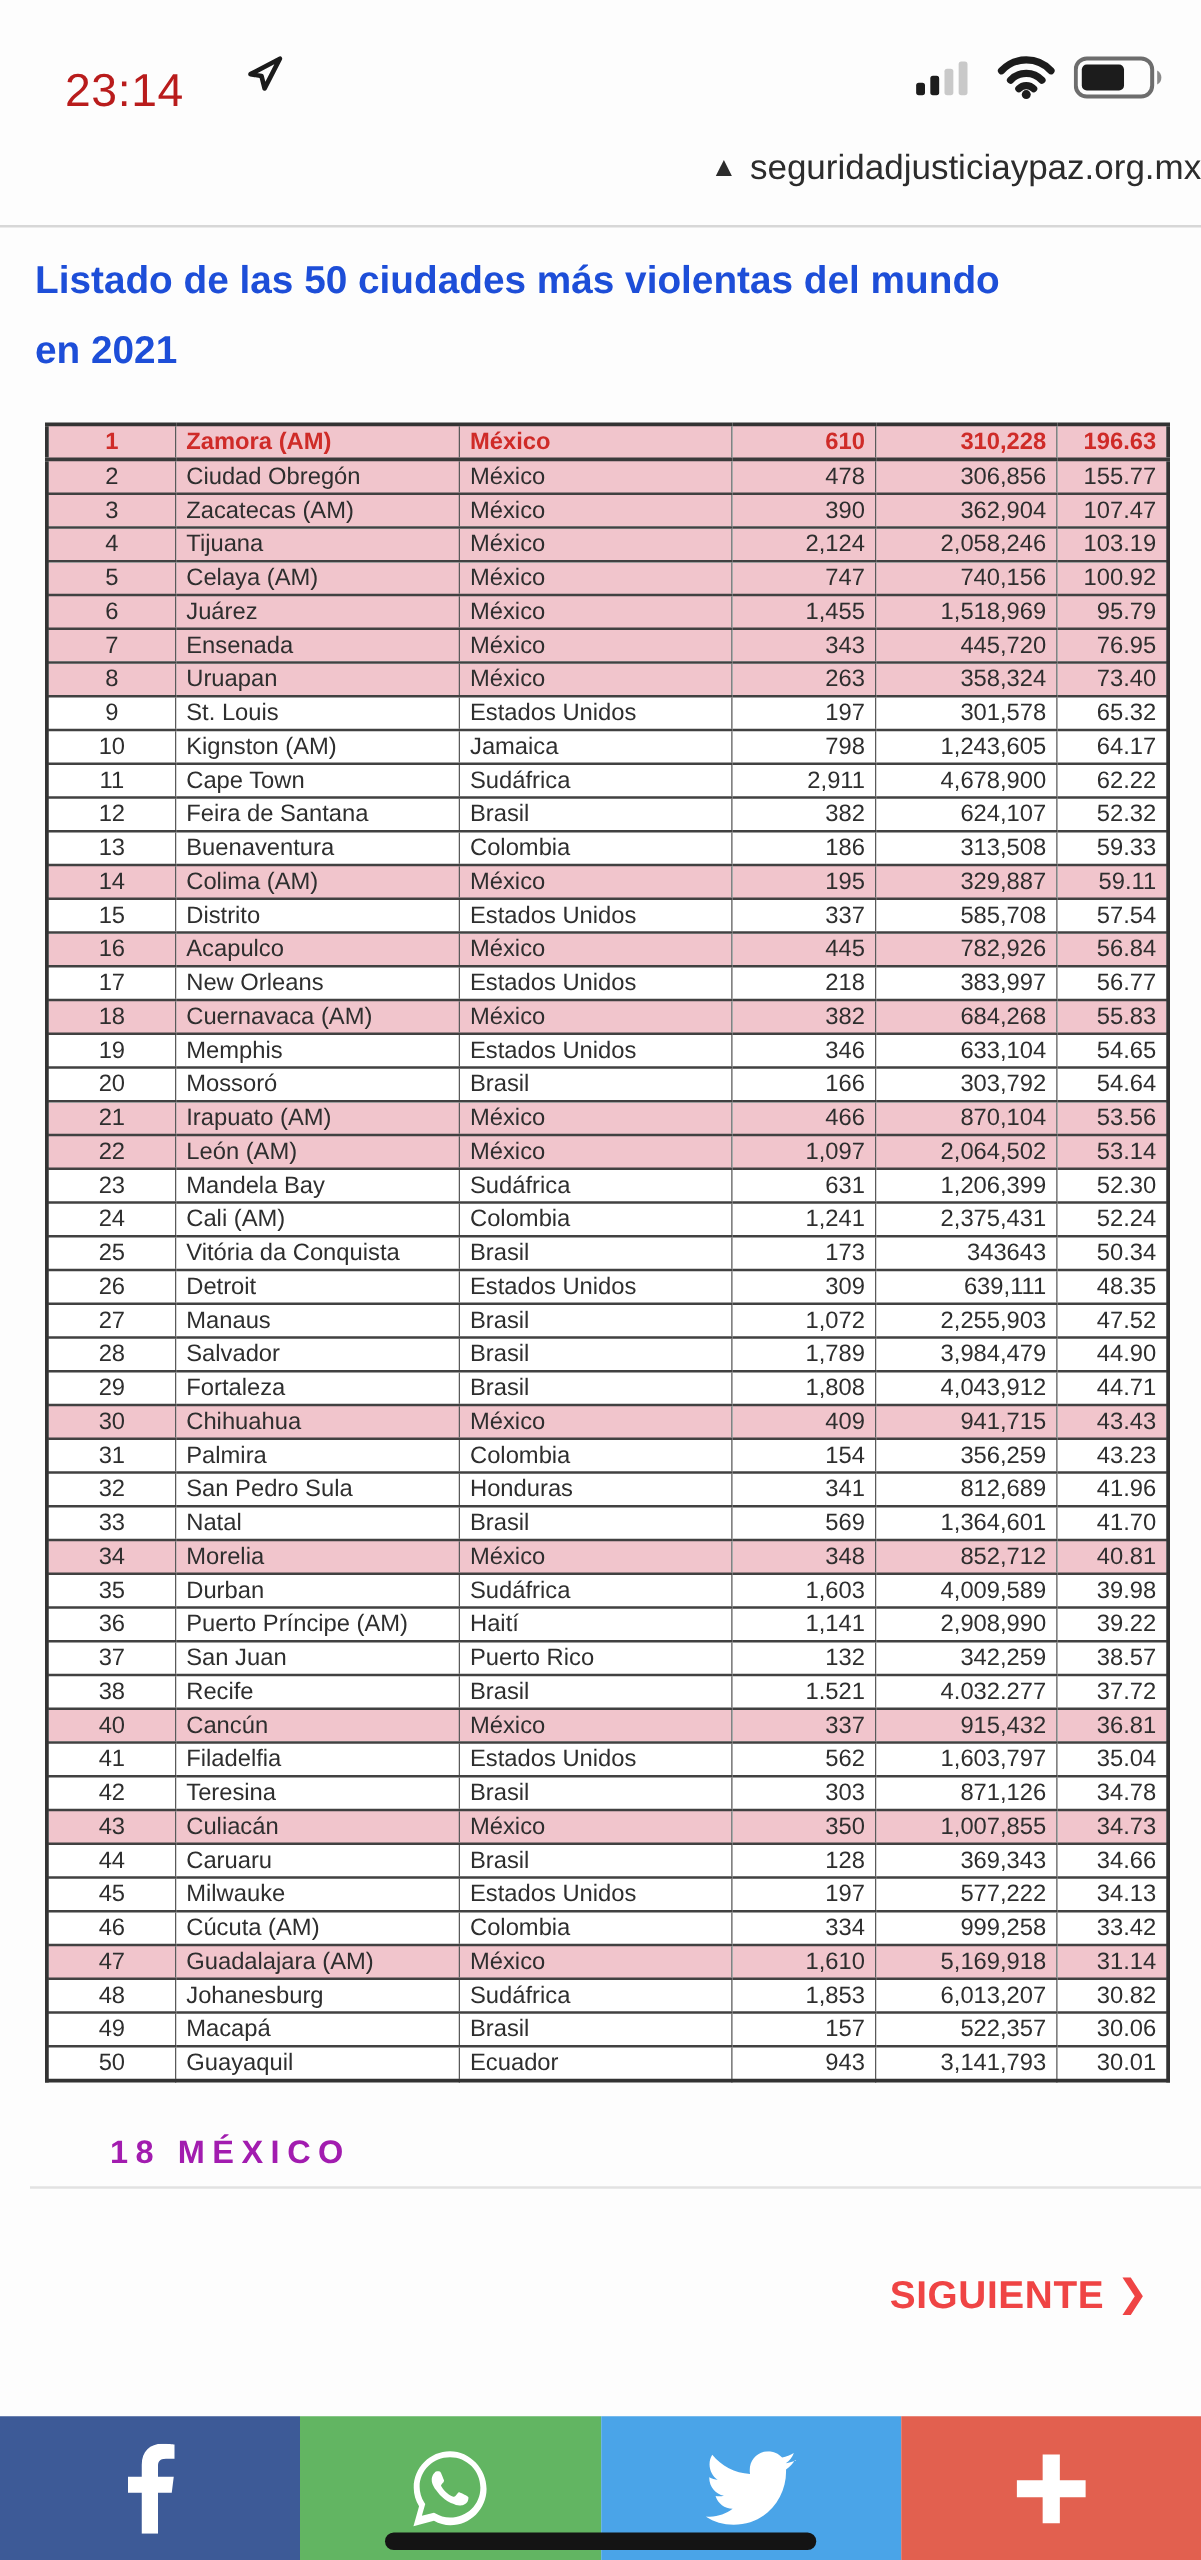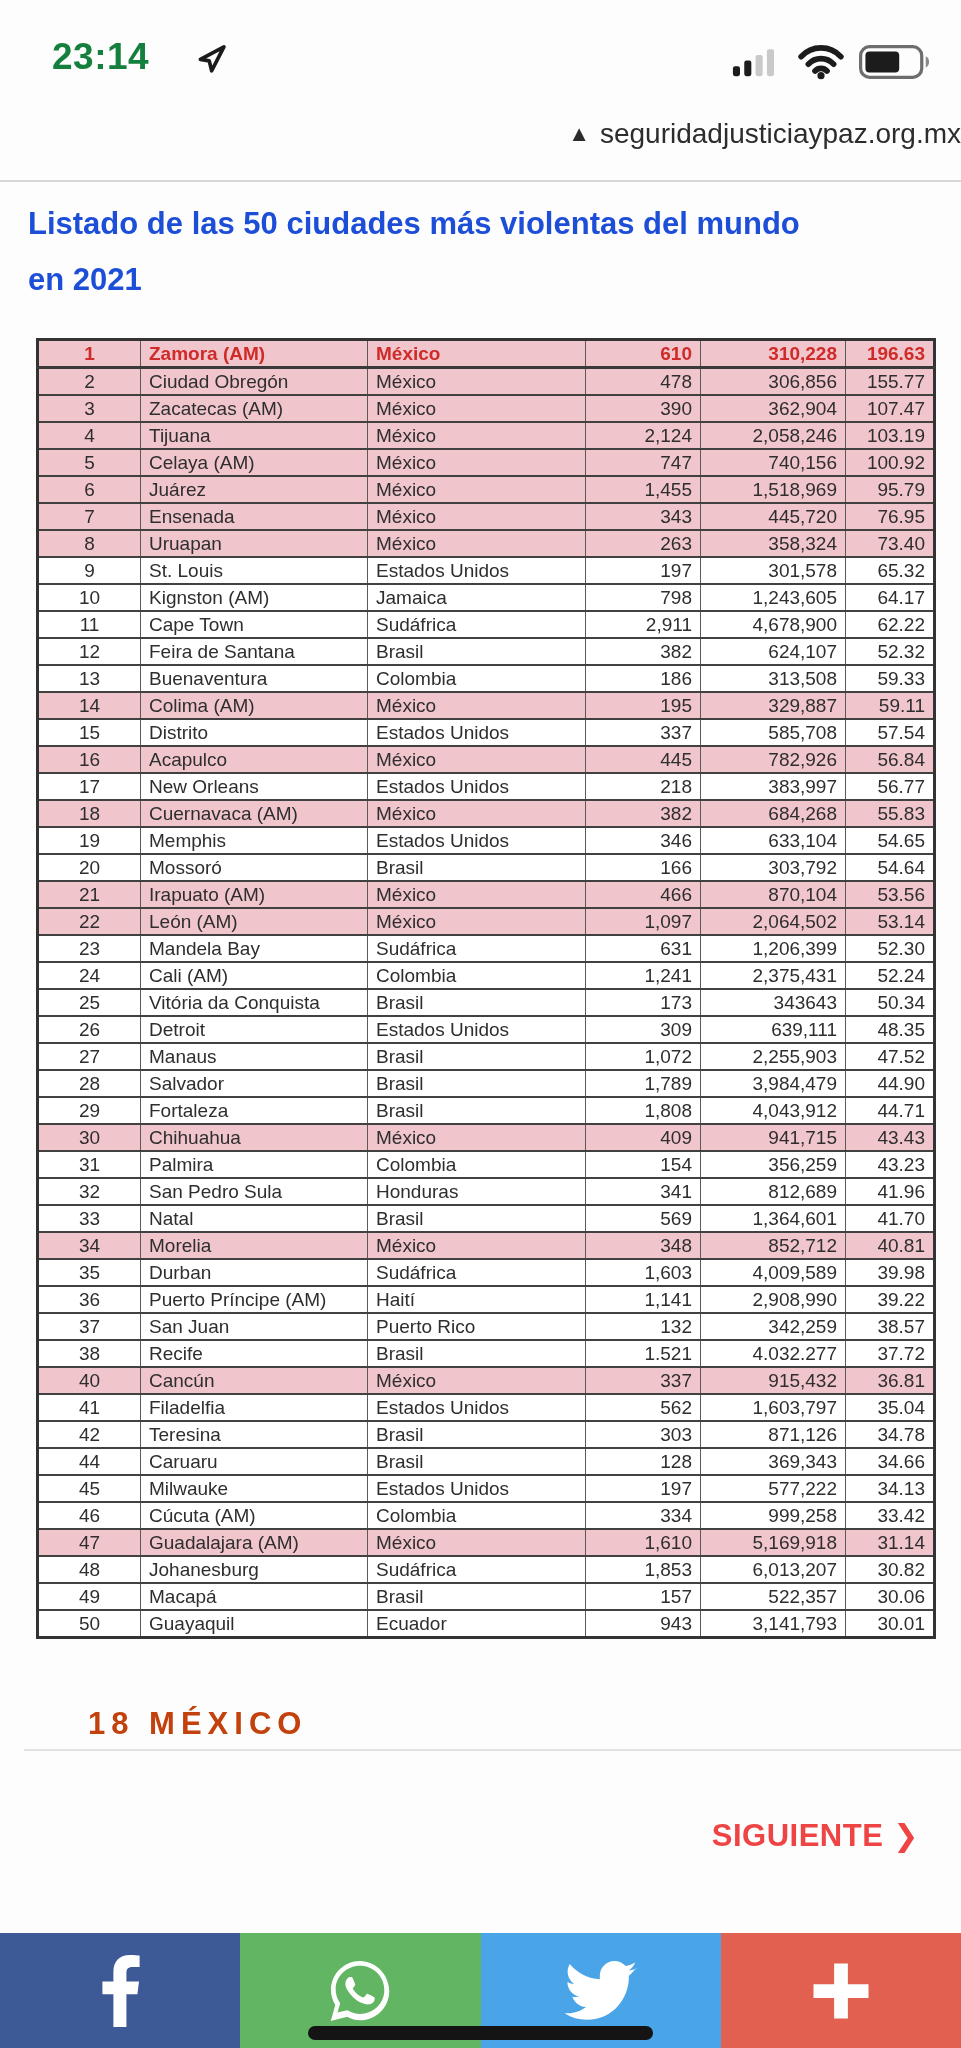--- a/index.html
+++ b/index.html
@@ -2,21 +2,21 @@
 <html><head>
 <meta charset="utf-8">
 <style>
   * { margin:0; padding:0; box-sizing:border-box; }
   html,body { background:#ffffff; }
   body { font-family:"Liberation Sans","DejaVu Sans",sans-serif; }
   .screen { position:relative; width:961px; height:2048px; background:#fdfdfd; overflow:hidden; margin:0 auto; }
 
   
   .status-bar { position:absolute; top:30px; left:0; width:100%; height:60px; }
-  .status-time { position:absolute; left:52px; top:6px; font-size:37px; font-weight:700; color:#15803d; letter-spacing:0.5px; }
+  .status-time { position:absolute; left:52px; top:22px; font-size:37px; font-weight:400; color:#b91c1c; letter-spacing:0.5px; }
   .loc-arrow { position:absolute; left:195px; top:12px; }
   .status-icons { position:absolute; right:28px; top:14px; display:flex; align-items:center; gap:14px; }
 
   
   .url-bar { position:absolute; top:118px; left:0; width:100%; text-align:right;
              font-size:28px; color:#2c2c2c; }
   .ssl-warning { font-size:22px; color:#2c2c2c; margin-right:10px; position:relative; top:-2px; }
   .chrome-divider { position:absolute; top:180px; left:0; width:100%; height:2px; background:#d7d7d7; }
 
   
@@ -32,22 +32,22 @@
                     border-top:2px solid #414141; border-bottom:2px solid #414141;
                     white-space:nowrap; overflow:hidden; background:#ffffff; }
   td.c-rank { text-align:center; padding:0 2px; }
   td.c-city, td.c-country { text-align:left; padding-left:20px; }
   td.c-num { text-align:right; padding-right:10px; }
   tr.mx td { background:#f1c5cc; }
   tr.top td { color:#cf2b28; font-weight:700; height:28px;
               border-top:3px solid #333; border-bottom:3px solid #3a3a3a; }
 
   
-  .mexico-count { position:absolute; left:88px; top:1706px; font-size:31px; font-weight:700;
-                  letter-spacing:6px; color:#c2410c; }
+  .mexico-count { position:absolute; left:88px; top:1706px; font-size:26px; font-weight:700;
+                  letter-spacing:6px; color:#a21caf; }
   .summary-divider { position:absolute; top:1749px; left:24px; width:937px; height:2px; background:#e2e2e2; }
   .next-link { position:absolute; right:42px; top:1818px; font-size:31px; font-weight:700;
                color:#ef4444; text-decoration:none; letter-spacing:0.5px; display:flex; align-items:flex-start; gap:10px; }
   .next-chevron { font-size:30px; font-weight:700; }
 
   
   .share-bar { position:absolute; left:0; top:1933px; width:961px; height:115px; display:flex; }
   .share-btn { flex:1 1 0; display:flex; align-items:center; justify-content:center; height:100%; }
   .share-btn svg { display:block; }
 
@@ -436,20 +436,28 @@
             <td class="c-num">35.04</td>
           </tr>
           <tr>
             <td class="c-rank">42</td>
             <td class="c-city">Teresina</td>
             <td class="c-country">Brasil</td>
             <td class="c-num">303</td>
             <td class="c-num">871,126</td>
             <td class="c-num">34.78</td>
           </tr>
+          <tr class="mx">
+            <td class="c-rank">43</td>
+            <td class="c-city">Culiacán</td>
+            <td class="c-country">México</td>
+            <td class="c-num">350</td>
+            <td class="c-num">1,007,855</td>
+            <td class="c-num">34.73</td>
+          </tr>
           <tr>
             <td class="c-rank">44</td>
             <td class="c-city">Caruaru</td>
             <td class="c-country">Brasil</td>
             <td class="c-num">128</td>
             <td class="c-num">369,343</td>
             <td class="c-num">34.66</td>
           </tr>
           <tr>
             <td class="c-rank">45</td>

